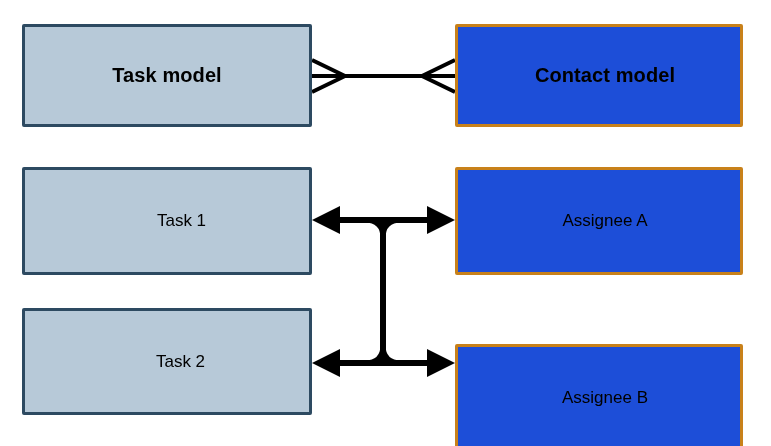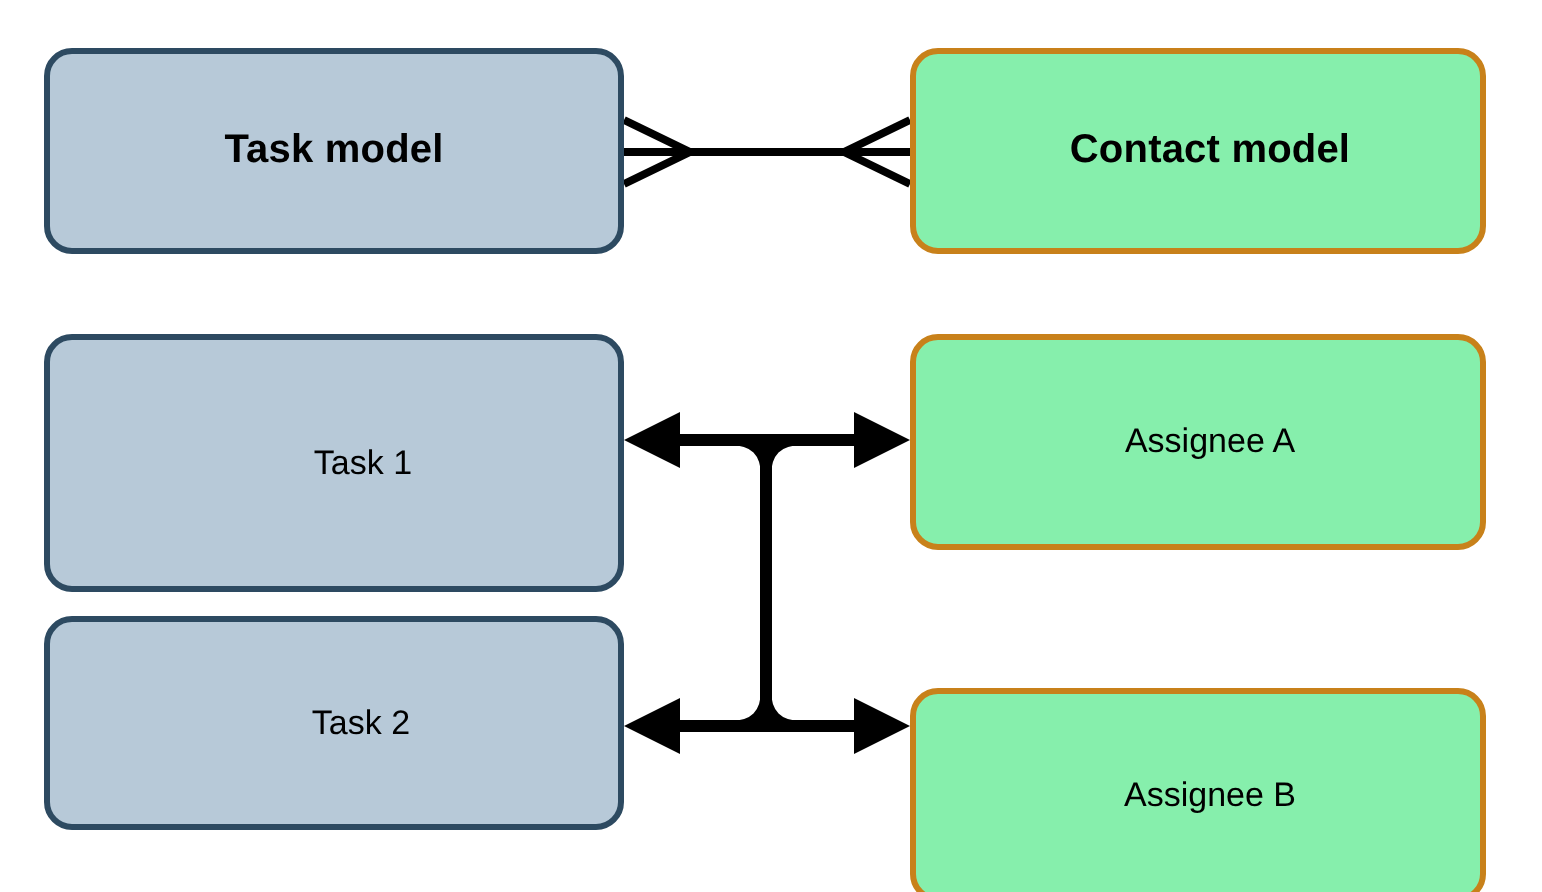--- a/index.html
+++ b/index.html
@@ -18,31 +18,31 @@
     width: 771px;
     height: 446px;
     background: #ffffff;
   }
   .node {
     position: absolute;
     box-sizing: border-box;
     display: flex;
     align-items: center;
     justify-content: center;
-    border-radius: 14px;
+    border-radius: 2px;
     text-align: center;
     color: #000000;
     line-height: 1.15;
   }
   .node.blue {
     background: #b7c9d8;
     border: 3px solid #2d4a61;
   }
   .node.orange {
-    background: #86efac;
+    background: #1d4ed8;
     border: 3px solid #c8811a;
     padding-left: 12px;
   }
   .node .label {
     display: block;
     padding: 0 10px;
   }
   .node.title-node .label {
     font-size: 20px;
     font-weight: bold;
@@ -105,21 +105,21 @@
   </svg>
 
   <div class="node blue title-node" style="left:22px; top:24px; width:290px; height:103px;">
     <span class="label">Task model</span>
   </div>
 
   <div class="node orange title-node" style="left:455px; top:24px; width:288px; height:103px;">
     <span class="label">Contact model</span>
   </div>
 
-  <div class="node blue plain-node" style="left:22px; top:167px; width:290px; height:129px;padding-left:29px;">
+  <div class="node blue plain-node" style="left:22px; top:167px; width:290px; height:108px;padding-left:29px;">
     <span class="label">Task 1</span>
   </div>
 
   <div class="node orange plain-node" style="left:455px; top:167px; width:288px; height:108px;">
     <span class="label">Assignee A</span>
   </div>
 
   <div class="node blue plain-node" style="left:22px; top:308px; width:290px; height:107px;padding-left:27px;">
     <span class="label">Task 2</span>
   </div>

